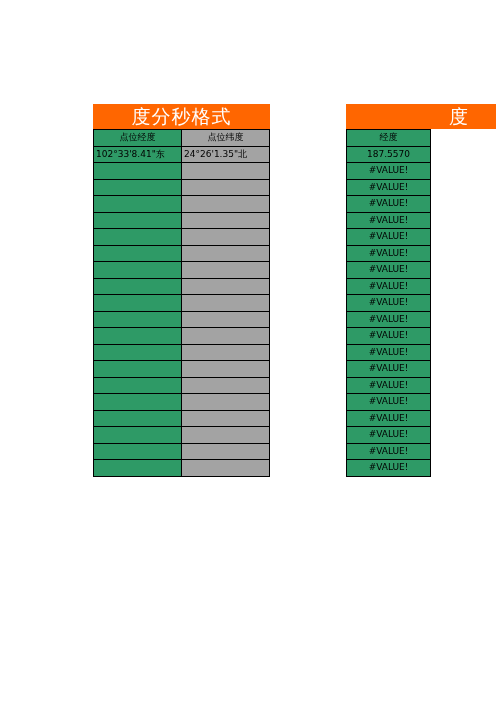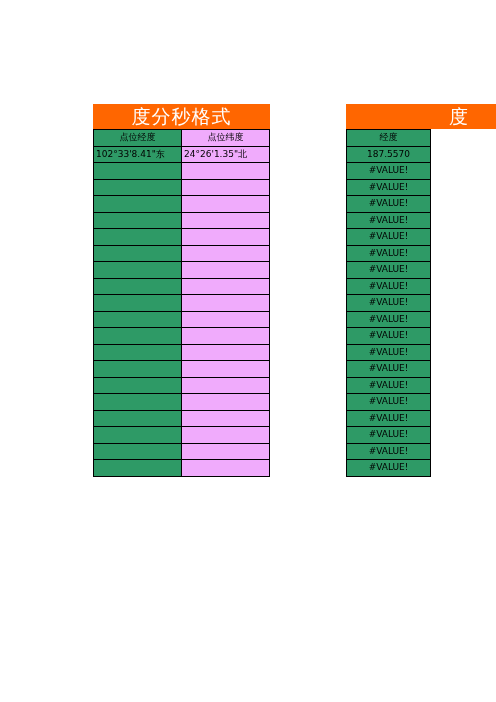--- a/index.html
+++ b/index.html
@@ -53,21 +53,21 @@
     border: 1px solid #000000;
     height: 15.5px;
     padding: 0 2px;
     font-size: 9px;
     line-height: 15.5px;
     overflow: hidden;
     white-space: nowrap;
     font-family: "DejaVu Sans", sans-serif;
   }
   .c-green { background: #2E9A66; }
-  .c-cyan  { background: #f0abfc; }
+  .c-cyan  { background: #a3a3a3; }
 
   .hdr {
     text-align: center;
     font-size: 9px;
     color: #000000;
   }
   .cell-val {
     text-align: left;
     color: #000000;
   }

